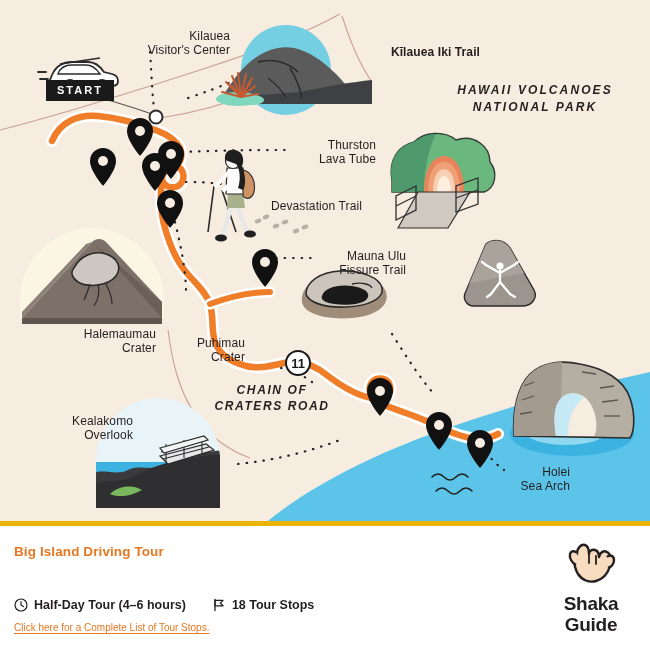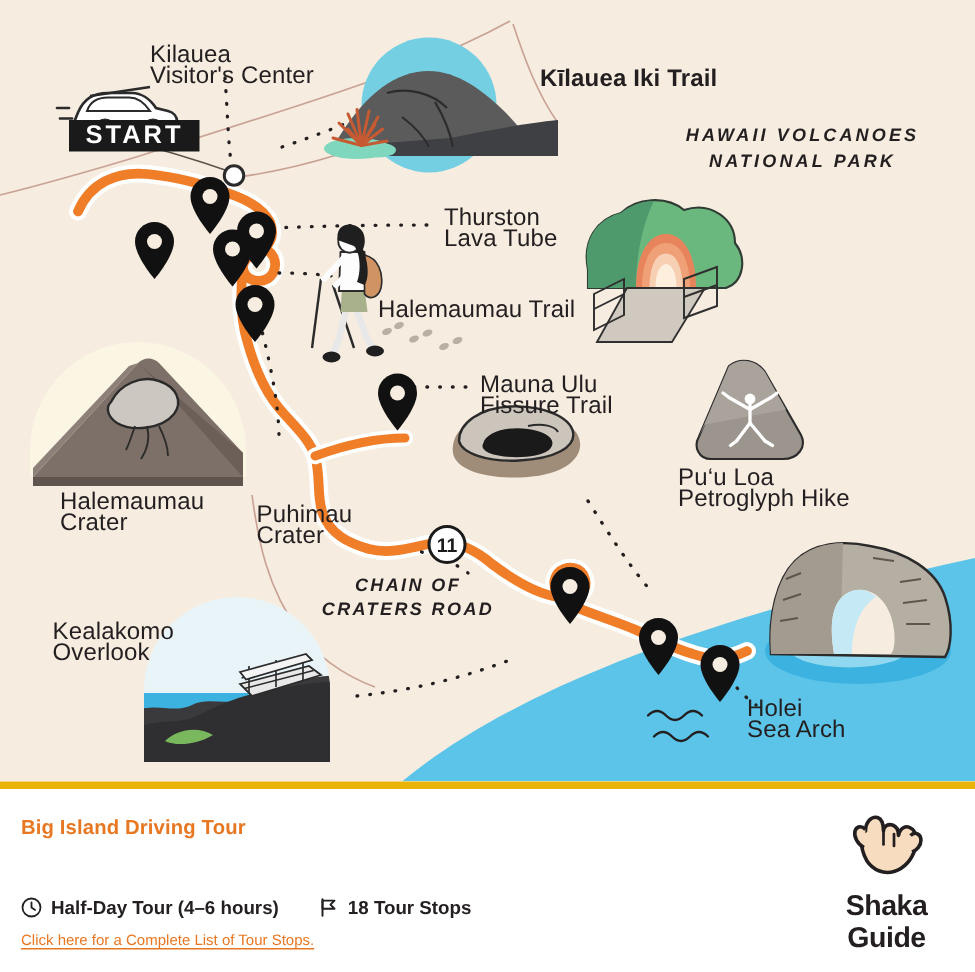--- a/index.html
+++ b/index.html
@@ -21,23 +21,23 @@
     left:0; top:0;
     width:650px; height:521px;
     background:#f6ece0;
     overflow:hidden;
   }
   #map svg{position:absolute;left:0;top:0;}
 
   .maplabel{
     position:absolute;
     color:#231f20;
-    font-size:16px;
+    font-size:12px;
     line-height:13.5px;
-    text-align:left;
+    text-align:right;
     white-space:pre;
     letter-spacing:.1px;
   }
   .parklabel{
     position:absolute;
     color:#231f20;
     font-size:12px;
     line-height:17px;
     font-style:italic;
     font-weight:700;
@@ -53,21 +53,21 @@
     font-style:italic;
     font-weight:700;
     letter-spacing:1.6px;
     text-align:center;
     white-space:pre;
   }
   .startbadge{
     position:absolute;
     background:#1a1a1a;
     color:#ffffff;
-    font-size:17px;
+    font-size:11px;
     font-weight:700;
     letter-spacing:2px;
     padding:3px 11px 4px 11px;
     line-height:14px;
   }
   .shieldnum{
     position:absolute;
     width:26px;height:26px;
     border-radius:50%;
     background:#ffffff;
@@ -464,25 +464,23 @@
 NATIONAL PARK</div>
 
     <div class="roadlabel" style="left:194px; top:382px; width:156px;">CHAIN OF
 CRATERS ROAD</div>
 
     <div class="maplabel" style="left:100px; top:30px; width:130px;">Kilauea
 Visitor's Center</div>
     <div class="maplabel" style="left:360px; top:46px; width:120px;font-weight:bold;">Kīlauea Iki Trail</div>
     <div class="maplabel" style="left:296px; top:139px; width:80px;">Thurston
 Lava Tube</div>
-    <div class="maplabel" style="left:252px; top:200px; width:110px;">Halemaumau Trail</div>
+    <div class="maplabel" style="left:252px; top:200px; width:110px;">Devastation Trail</div>
     <div class="maplabel" style="left:320px; top:250px; width:86px;">Mauna Ulu
 Fissure Trail</div>
-    <div class="maplabel" style="left:452px; top:312px; width:122px;">Pu‘u Loa
-Petroglyph Hike</div>
     <div class="maplabel" style="left:40px; top:328px; width:116px;">Halemaumau
 Crater</div>
     <div class="maplabel" style="left:171px; top:337px; width:74px;">Puhimau
 Crater</div>
     <div class="maplabel" style="left:35px; top:415px; width:98px;">Kealakomo
 Overlook</div>
     <div class="maplabel" style="left:498px; top:466px; width:72px;">Holei
 Sea Arch</div>
   </div>
 

